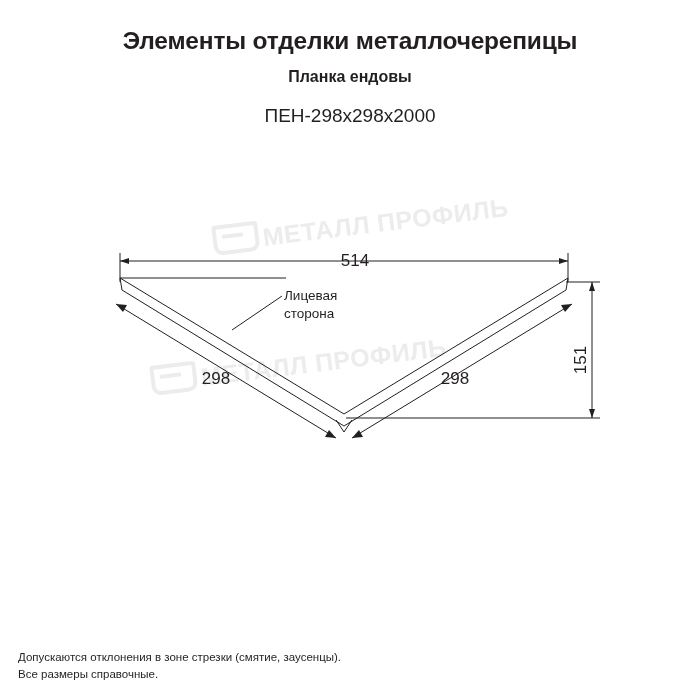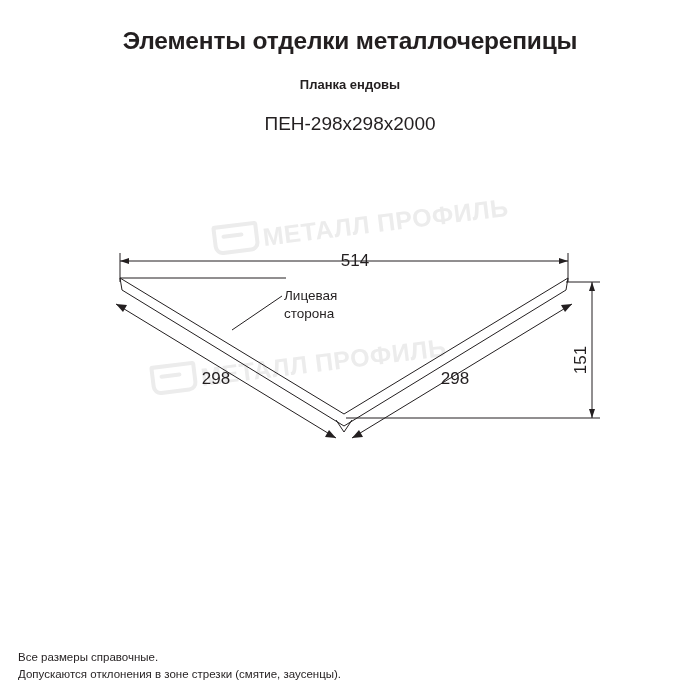--- a/index.html
+++ b/index.html
@@ -27,23 +27,23 @@
     width: 700px;
     text-align: center;
   }
   .title-main {
     font-size: 24.5px;
     font-weight: bold;
     letter-spacing: -0.2px;
     margin-top: 27px;
   }
   .title-sub {
-    font-size: 13px;
+    font-size: 16px;
     font-weight: bold;
-    margin-top: 17px;
+    margin-top: 9px;
     line-height: 25px;
   }
   .title-code {
     font-size: 19px;
     font-weight: normal;
     margin-top: 16px;
   }
   .drawing {
     position: absolute;
     top: 170px;
@@ -157,17 +157,17 @@
       <text x="355" y="96" text-anchor="middle" font-size="17">514</text>
       <text x="216" y="214" text-anchor="middle" font-size="17">298</text>
       <text x="455" y="214" text-anchor="middle" font-size="17">298</text>
       <text x="586" y="190" text-anchor="middle" font-size="17" transform="rotate(-90 586 190)">151</text>
       <text x="284" y="130" font-size="13.5">Лицевая</text>
       <text x="284" y="148" font-size="13.5">сторона</text>
     </svg>
   </div>
 
   <div class="footer">
+    <div>Допускаются отклонения в зоне стрезки (смятие, заусенцы).</div>
     <div>Все размеры справочные.</div>
-    <div>Допускаются отклонения в зоне стрезки (смятие, заусенцы).</div>
   </div>
 
 </div>
 
 </body></html>

